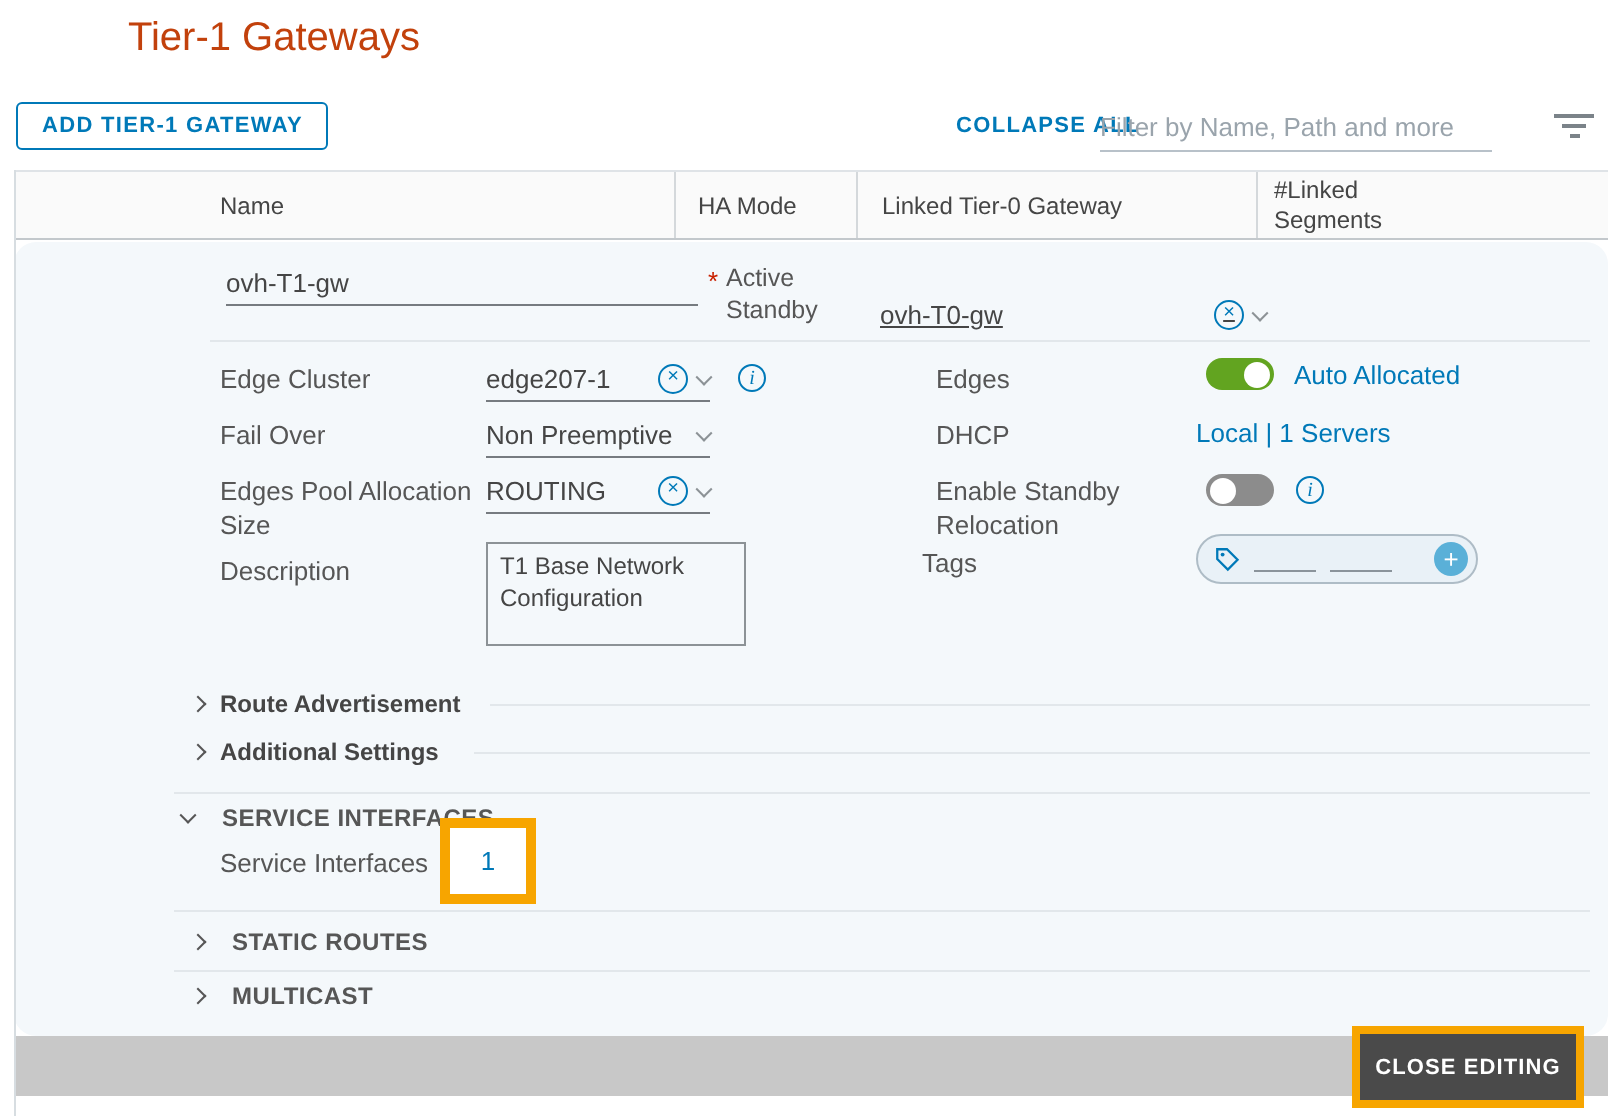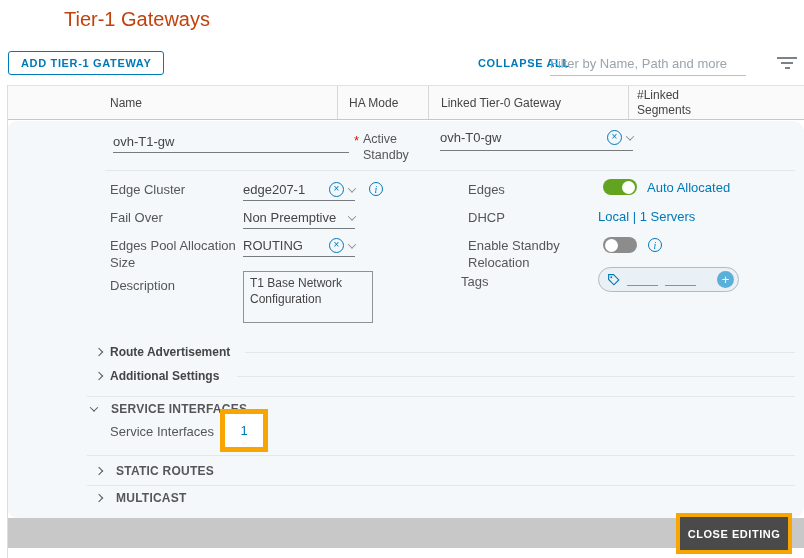--- a/index.html
+++ b/index.html
@@ -43,21 +43,21 @@
 
   .name-input { position:absolute; left:106px; top:10px; width:236px; height:22px; border:none;
     border-bottom:1px solid #767b80; background:transparent; font-size:13px; color:#454545;
     font-family:"Liberation Sans", sans-serif; outline:none; }
   .req { position:absolute; left:347px; top:12px; color:#c92100; font-size:13px; }
   .ha-mode { position:absolute; left:356px; top:10px; width:66px; font-size:12.5px; color:#565656; line-height:1.3; }
 
   .select { position:absolute; display:flex; align-items:center; gap:5px; border-bottom:1px solid #767b80;
     font-size:13px; color:#454545; cursor:pointer; }
   .select .val { flex:1; white-space:nowrap; overflow:hidden; }
-  .t0-select { left:433px; top:4px; width:193px; height:26px; }
+  .t0-select { left:433px; top:24px; width:193px; height:26px;text-decoration:underline; }
 
   .clear-icon { width:15px; height:15px; min-width:15px; border:1px solid #0079b8; border-radius:50%;
     color:#0079b8; font-size:10px; line-height:12px; text-align:center; cursor:pointer; }
   .clear-icon::before { content:"\00d7"; }
   .chev { display:inline-block; width:6px; height:6px; border-right:1.5px solid #8c9296; border-bottom:1.5px solid #8c9296; }
   .chev.down { transform:rotate(45deg) translate(-1px,-1px); }
   .chev.right { transform:rotate(-45deg); }
   .sect-chev { border-color:#565656; }
   .info-icon { display:inline-flex; width:14px; height:14px; min-width:14px; border:1px solid #0079b8;
     border-radius:50%; color:#0079b8; align-items:center; justify-content:center;

